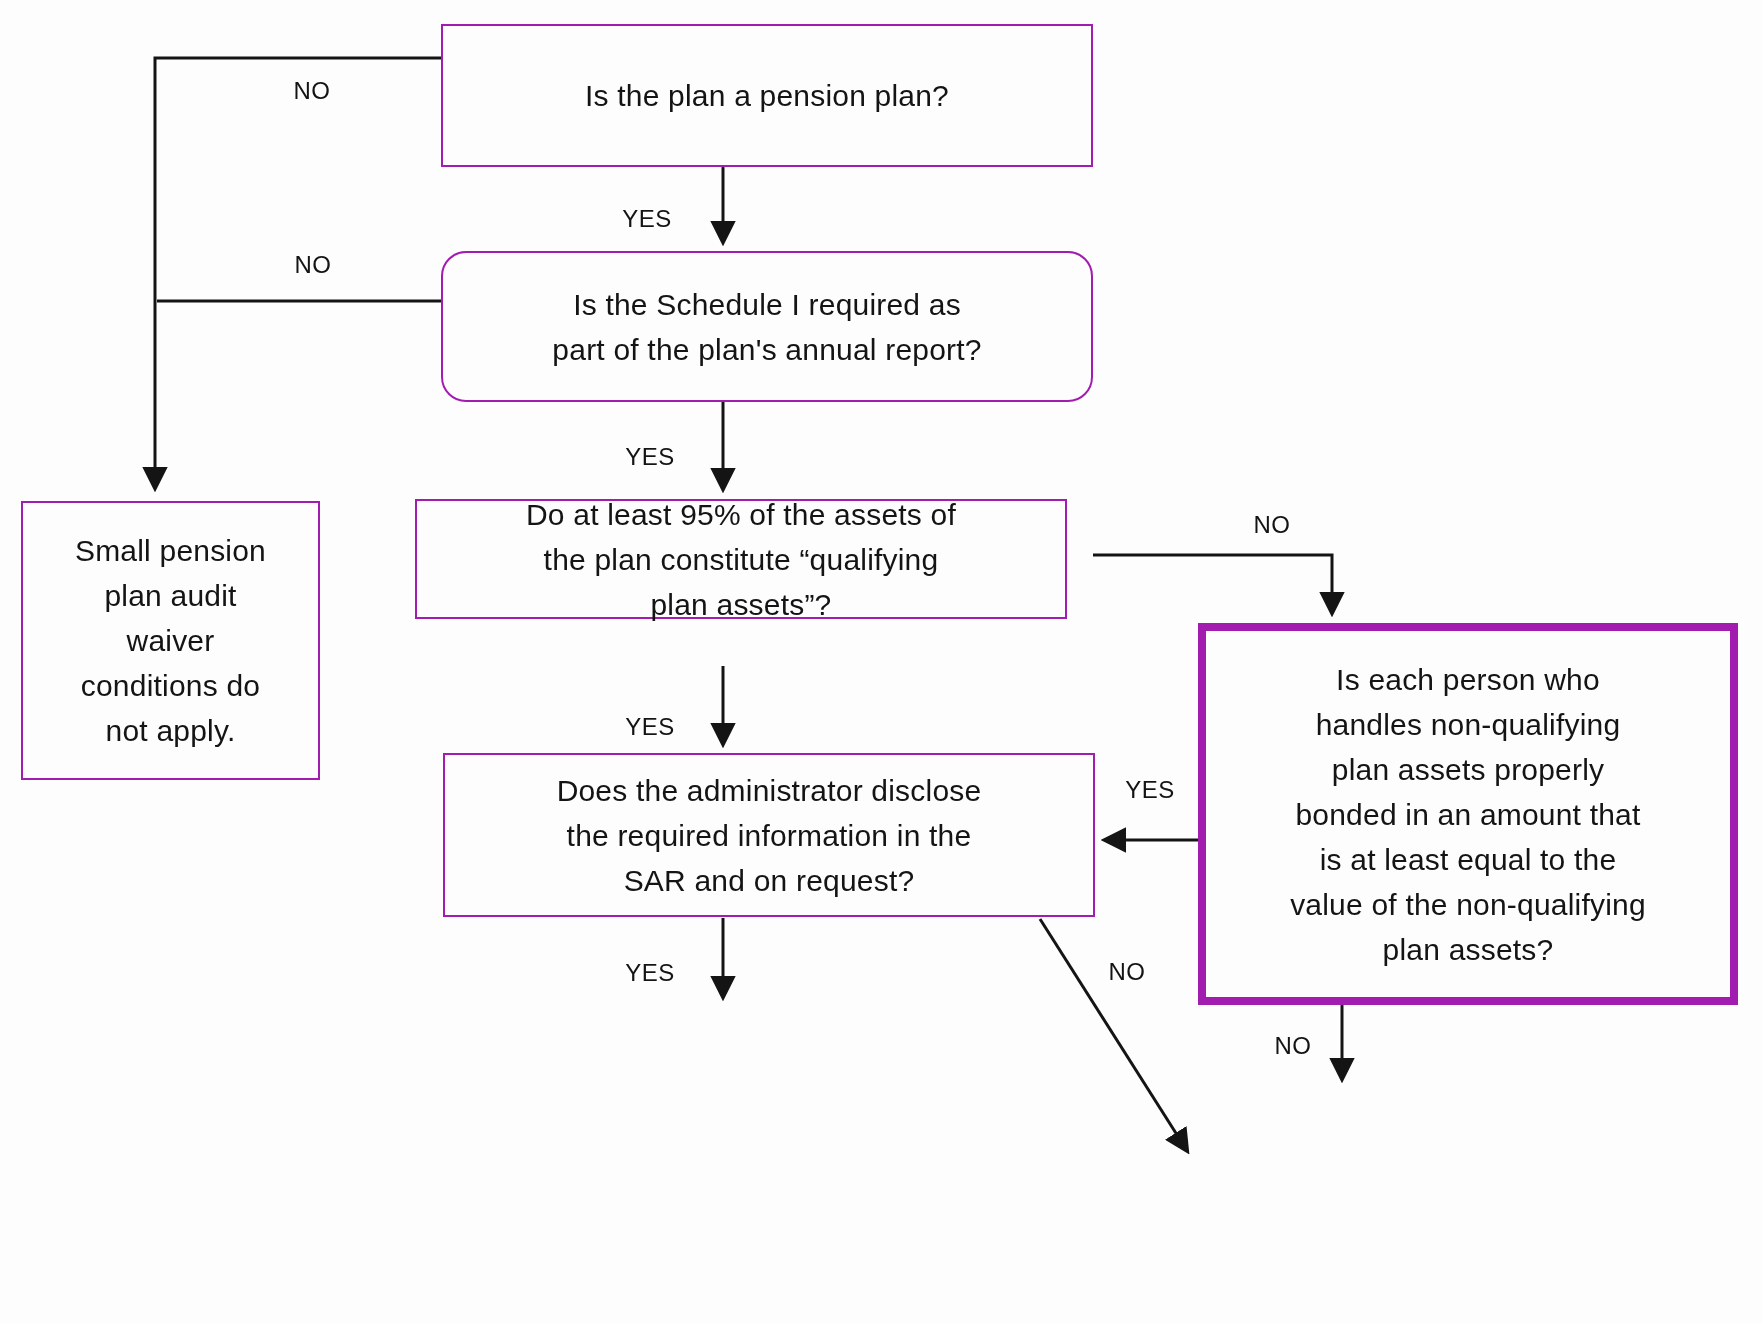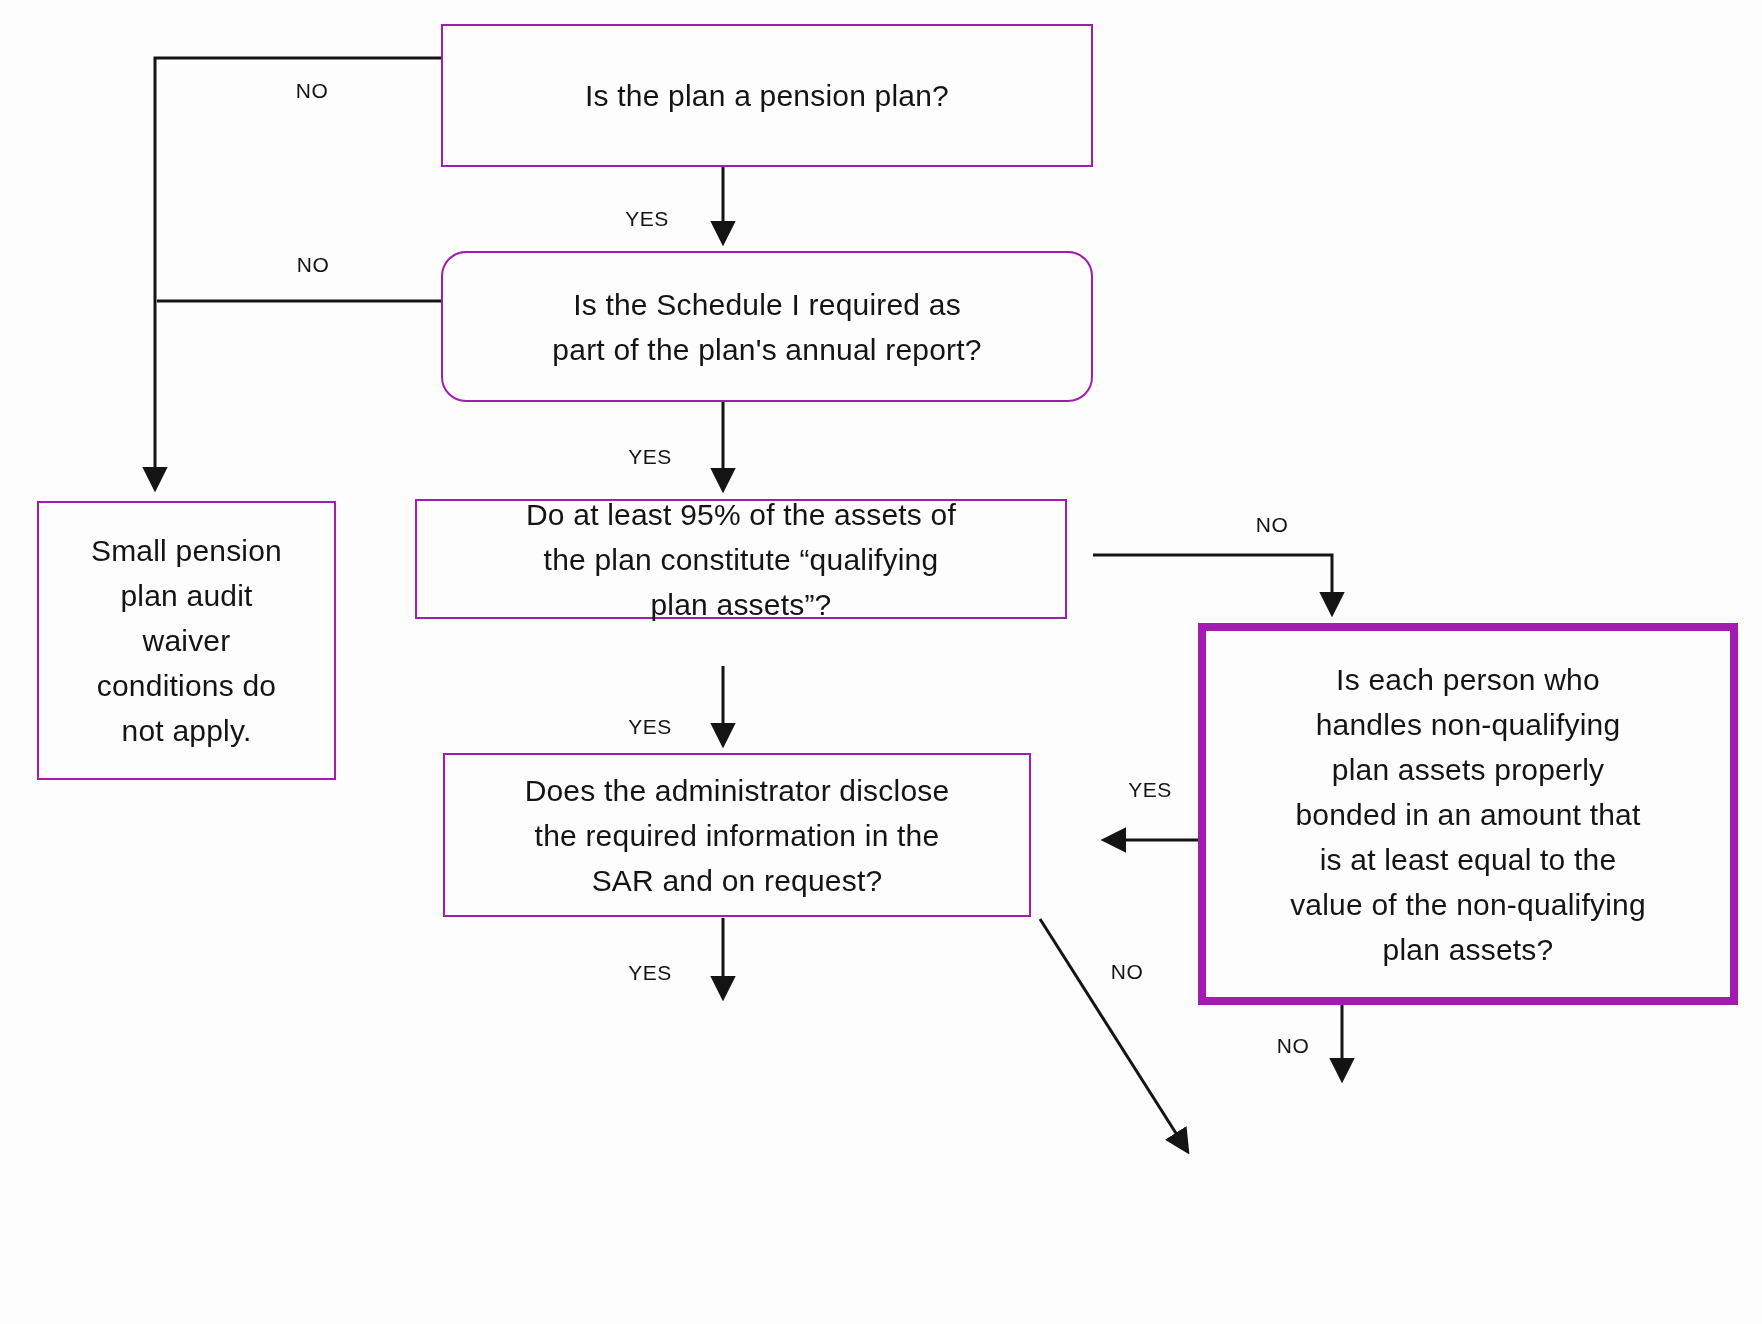--- a/index.html
+++ b/index.html
@@ -35,21 +35,21 @@
   }
   .node-text {
     white-space: pre-line;
     font-size: 30px;
     line-height: 45px;
     letter-spacing: 0.2px;
   }
   .edge-label {
     position: absolute;
     transform: translate(-50%, -50%);
-    font-size: 21px;
+    font-size: 24px;
     line-height: 33px;
     letter-spacing: 0.5px;
   }
 </style>
 </head>
 <body>
 
 <div id="stage">
 
   <svg id="wires" viewBox="0 0 1762 1324" xmlns="http://www.w3.org/2000/svg">
@@ -88,28 +88,28 @@
     <div class="node-text">Is the Schedule I required as
 part of the plan's annual report?</div>
   </div>
 
   <div class="node" style="left:415px; top:499px; width:652px; height:120px;">
     <div class="node-text">Do at least 95% of the assets of
 the plan constitute “qualifying
 plan assets”?</div>
   </div>
 
-  <div class="node" style="left:443px; top:753px; width:588px; height:164px;">
+  <div class="node" style="left:443px; top:753px; width:652px; height:164px;">
     <div class="node-text">Does the administrator disclose
 the required information in the
 SAR and on request?</div>
   </div>
 
 
-  <div class="node" style="left:21px; top:501px; width:299px; height:279px;margin-left:16px;">
+  <div class="node" style="left:21px; top:501px; width:299px; height:279px;">
     <div class="node-text">Small pension
 plan audit
 waiver
 conditions do
 not apply.</div>
   </div>
 
   <div class="node" style="left:1198px; top:623px; width:540px; height:382px; border-width:8px;">
     <div class="node-text">Is each person who
 handles non-qualifying

